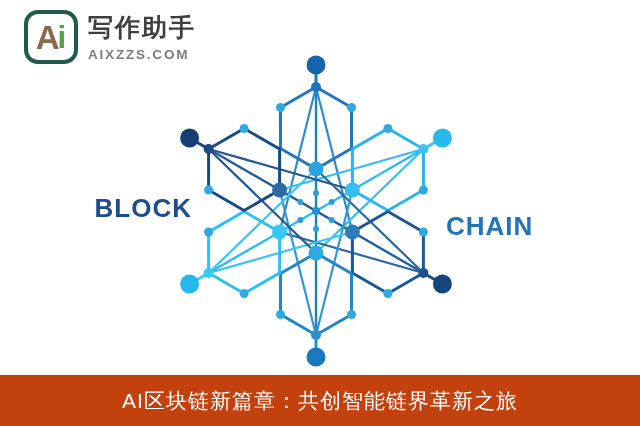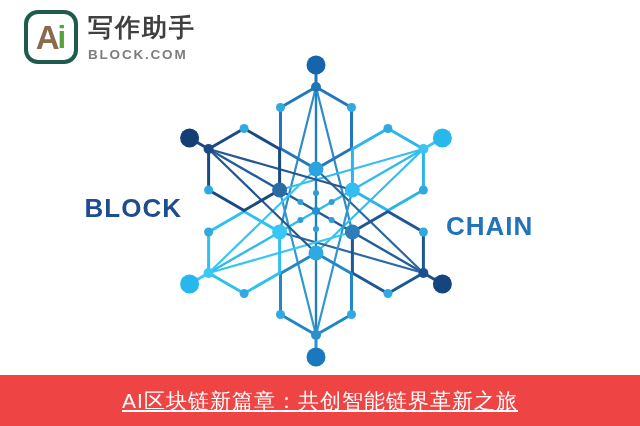--- a/index.html
+++ b/index.html
@@ -19,42 +19,42 @@
   .logo-box .logo-i{font-size:31px;}
   .logo-text{padding-top:2px;}
   .brand-name{font-size:25px;font-weight:700;letter-spacing:2px;line-height:1.2;}
   .brand-domain{font-size:13.5px;font-weight:700;letter-spacing:1.8px;margin-top:5px;}
   
   svg.net{position:absolute;left:0;top:0;}
   .word{
     position:absolute;top:195px;font-size:26px;font-weight:700;
     letter-spacing:1px;line-height:1;
   }
-  .word-block{left:44px;width:138px;text-align:right;}
+  .word-block{left:54px;width:138px;text-align:right;}
   .word-chain{left:446px;width:150px;text-align:left;}
   
   .caption{
     position:absolute;left:0;right:0;bottom:0;height:51px;
     text-align:center;line-height:51px;font-size:21px;letter-spacing:1px;
     z-index:5;
   }
 </style>
 </head>
 <body>
 
 <div class="stage">
 
   <div class="logo">
     <div class="logo-box" style="border-color: rgb(30, 91, 78);">
       <span class="logo-a" style="color: rgb(138, 106, 79);">A</span>
         <span class="logo-i" style="color: rgb(85, 163, 62);">i</span>
     </div>
     <div class="logo-text">
       <div class="brand-name" style="color: rgb(63, 63, 63); text-align: right;">写作助手</div>
-      <div class="brand-domain" style="color: rgb(125, 125, 125);">BLOCK.COM</div>
+      <div class="brand-domain" style="color: rgb(125, 125, 125);">AIXZZS.COM</div>
     </div>
   </div>
 
   <svg id="net" class="net" width="640" height="426" viewBox="0 0 640 426">
       <line x1="316.0" y1="87.0" x2="316.0" y2="335.0" stroke="#2080c2" stroke-width="2.4" stroke-linecap="round"></line>
       <line x1="423.4" y1="149.0" x2="208.6" y2="273.0" stroke="#30baee" stroke-width="2.4" stroke-linecap="round"></line>
       <line x1="423.4" y1="273.0" x2="208.6" y2="149.0" stroke="#1f5d9c" stroke-width="2.4" stroke-linecap="round"></line>
       <line x1="316.0" y1="87.0" x2="352.4" y2="232.0" stroke="#2f8cc9" stroke-width="2.2" stroke-linecap="round"></line>
       <line x1="316.0" y1="87.0" x2="279.6" y2="232.0" stroke="#2f8cc9" stroke-width="2.2" stroke-linecap="round"></line>
       <line x1="423.4" y1="149.0" x2="316.0" y2="253.0" stroke="#35bdf0" stroke-width="2.2" stroke-linecap="round"></line>
@@ -114,17 +114,17 @@
       <circle cx="300.4" cy="202.0" r="3" fill="#2d9edc"></circle>
       <circle cx="279.6" cy="190.0" r="7.5" fill="#2a6ba6"></circle>
       <circle cx="208.6" cy="149.0" r="5" fill="#1c4884"></circle>
       <circle cx="189.6" cy="138.0" r="9.5" fill="#153e75"></circle>
       <circle cx="316.0" cy="211.0" r="4" fill="#2490cf"></circle>
     </svg>
 
   <div class="word word-block" style="color: rgb(29, 76, 143);">BLOCK</div>
   <div class="word word-chain" style="color: rgb(33, 115, 187); margin-top: 18px;">CHAIN</div>
 
-  <div class="caption" style="background: #ef4444; color: rgb(255, 255, 255); text-decoration: underline;">
+  <div class="caption" style="background: #c2410c; color: rgb(255, 255, 255);">
     <span>AI区块链新篇章：共创智能链界革新之旅</span>
   </div>
 
 </div>
 
 </body></html>

